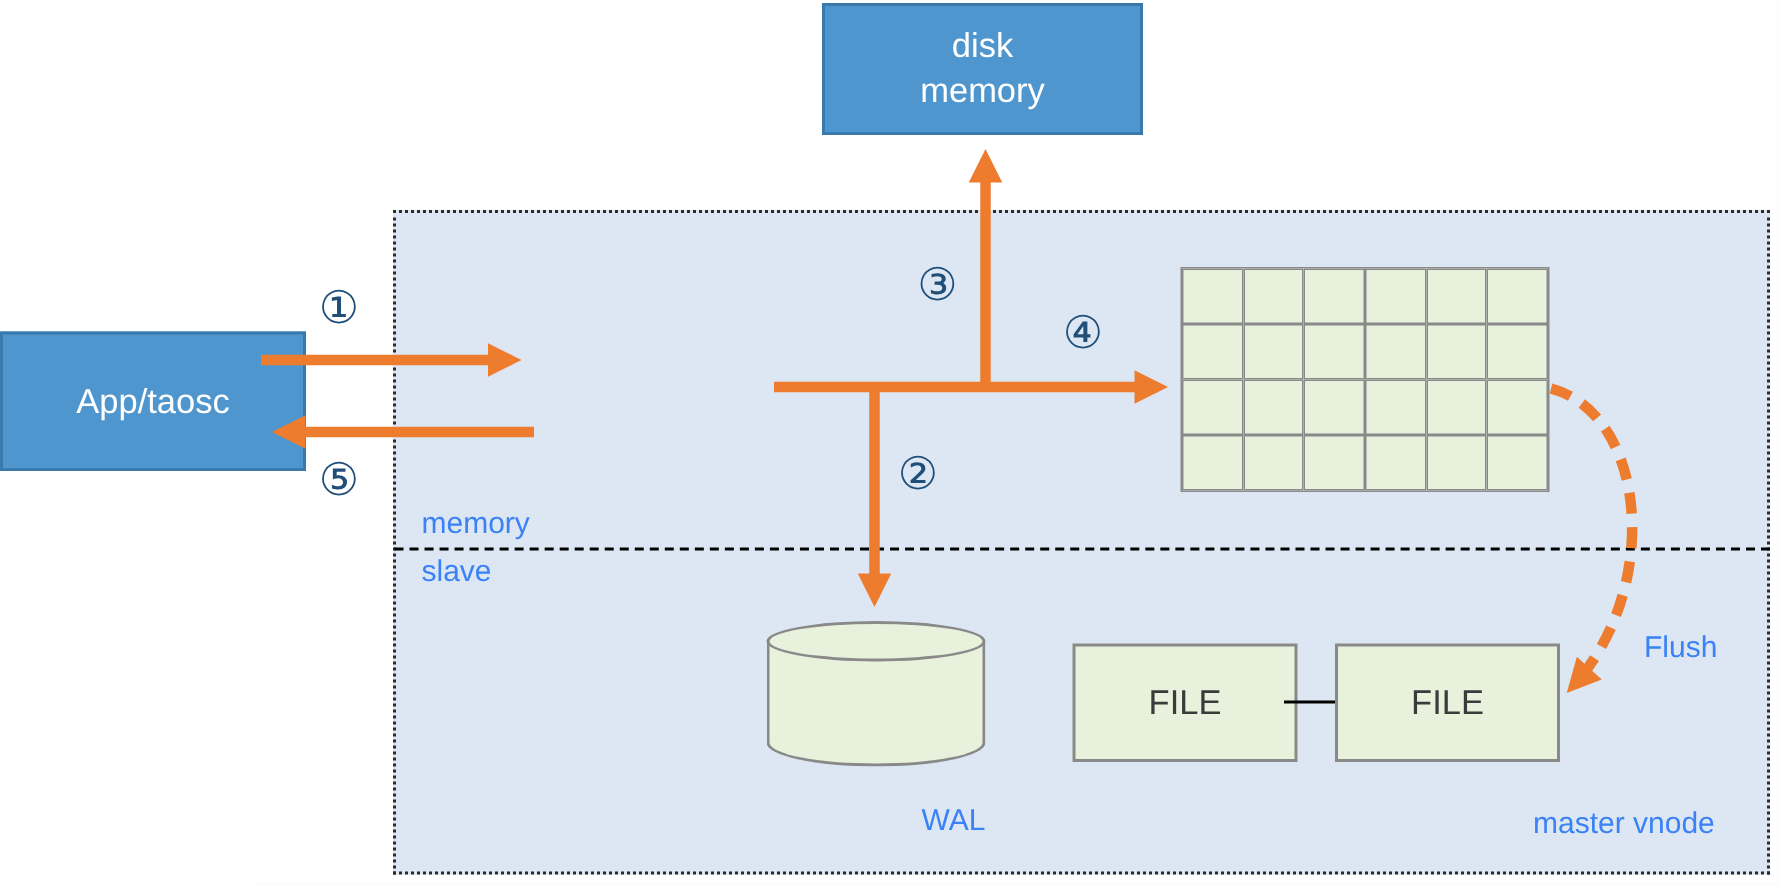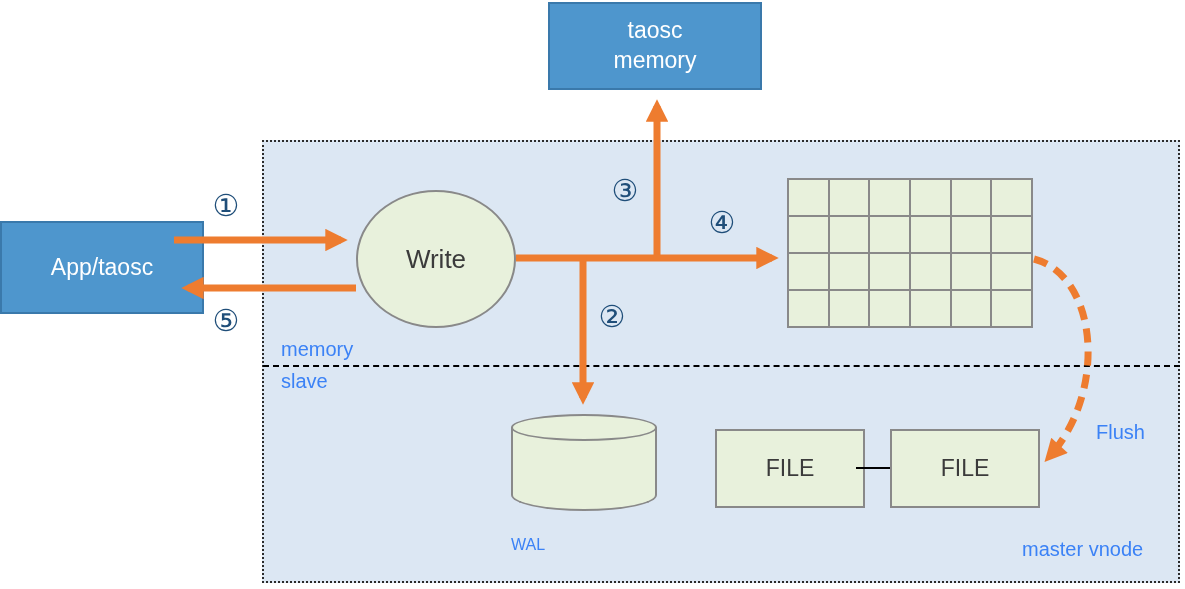--- a/index.html
+++ b/index.html
@@ -34,21 +34,21 @@
   .cell { background:var(--shape-green); border:1px solid var(--shape-green-border); }
   .divider {
     position:absolute; left:263px; top:365px; width:917px; height:0;
     border-top:2px dashed #000; z-index:1;
   }
   .label { position:absolute; font-size:20px; color:#3b82f6; z-index:6; white-space:nowrap; }
   .lbl-memory { left:281px; top:338px; }
   .lbl-disk   { left:281px; top:370px; }
   .lbl-flush  { left:1096px; top:392px;margin-top:29px; }
   .lbl-master { left:1022px; top:538px; }
-  .lbl-wal    { left:511px; top:536px; width:146px; text-align:left; font-size:16px; }
+  .lbl-wal    { left:511px; top:536px; width:146px; text-align:right; font-size:20px; }
   .step {
     position:absolute; font-size:30px; color:var(--step-navy);
     transform:translate(-50%,-50%); z-index:6; line-height:1;
   }
   .wal-lid {
     position:absolute; left:511px; top:414px; width:146px; height:27px;
     border-radius:50%; background:var(--shape-green);
     border:2px solid var(--shape-green-border); z-index:3;
   }
   .wal-body {
@@ -75,31 +75,28 @@
 
 <div class="canvas">
 
   <div class="panel"></div>
 
   <div class="divider"></div>
   <div class="label lbl-memory">memory</div>
   <div class="label lbl-disk">slave</div>
 
   <div class="bluebox slave">
-    <div>taosc</div>
+    <div>disk</div>
     <div>memory</div>
   </div>
 
   <div class="bluebox app">
     <div>App/taosc</div>
   </div>
 
-  <div class="ellipse">
-    <span>Write</span>
-  </div>
 
   <div class="grid" style="grid-template-columns: repeat(6, 1fr); grid-template-rows: repeat(4, 1fr);">
       <div class="cell"></div>
       <div class="cell"></div>
       <div class="cell"></div>
       <div class="cell"></div>
       <div class="cell"></div>
       <div class="cell"></div>
       <div class="cell"></div>
       <div class="cell"></div>

